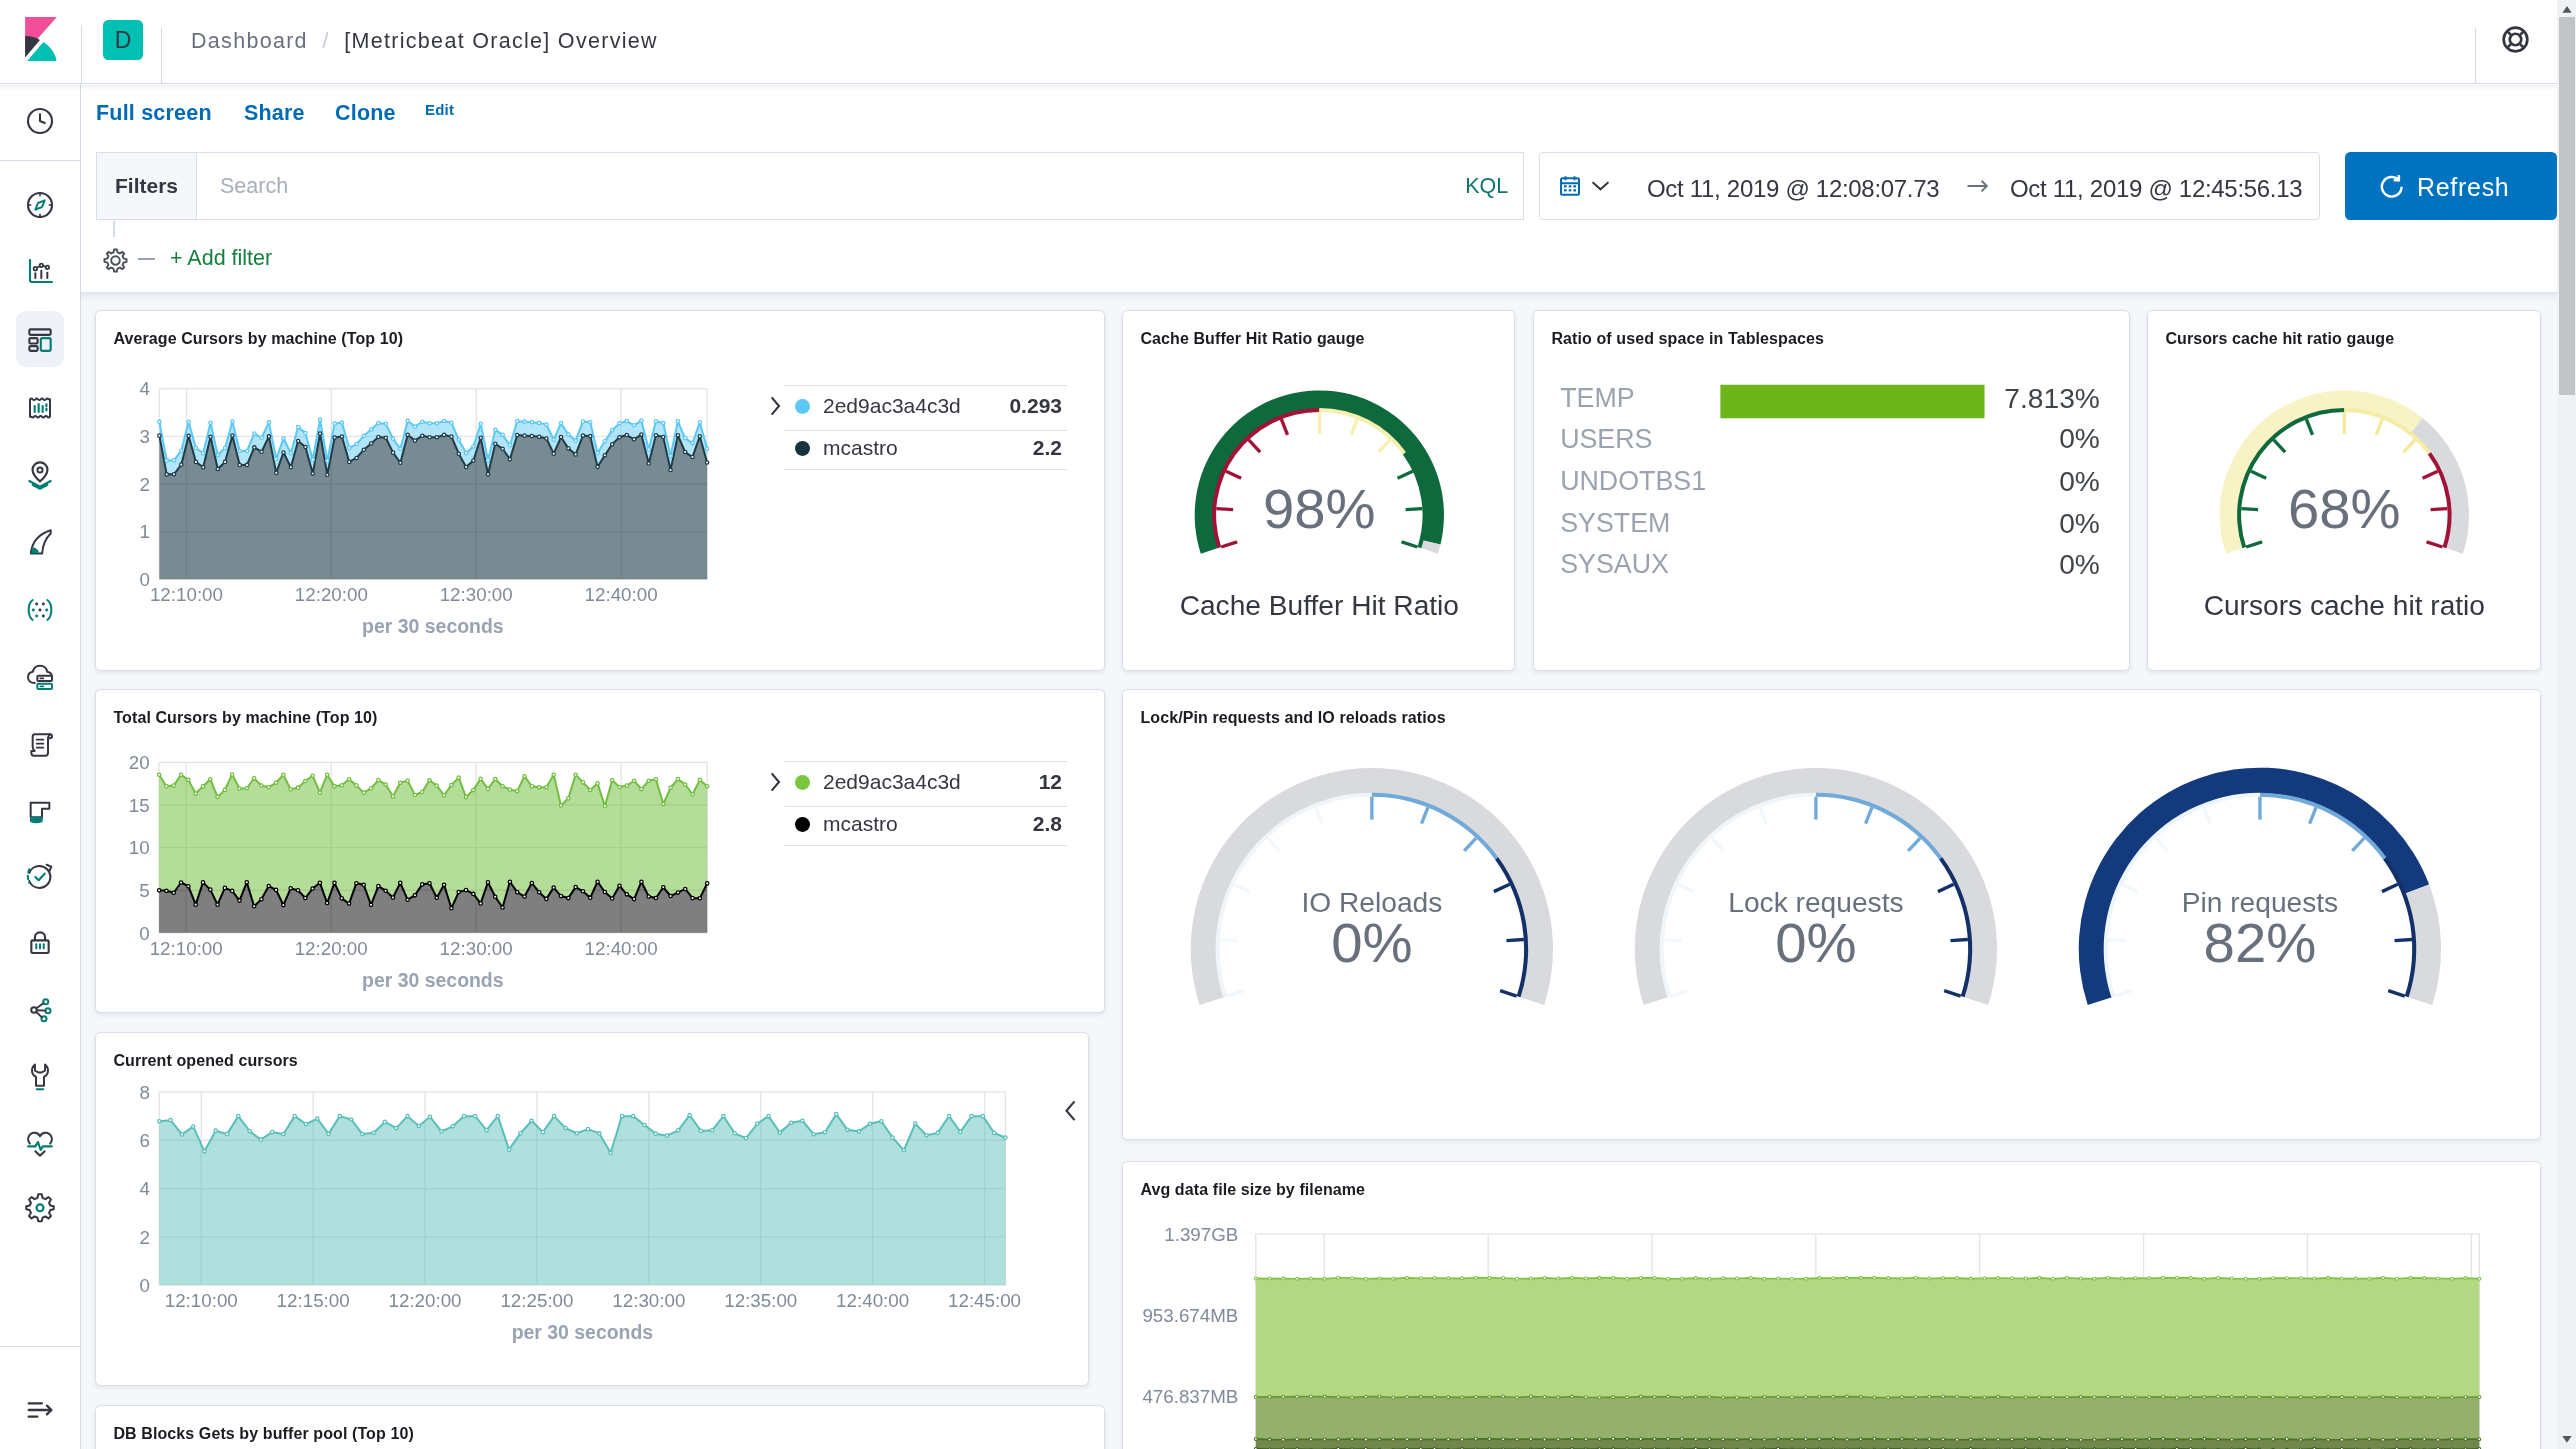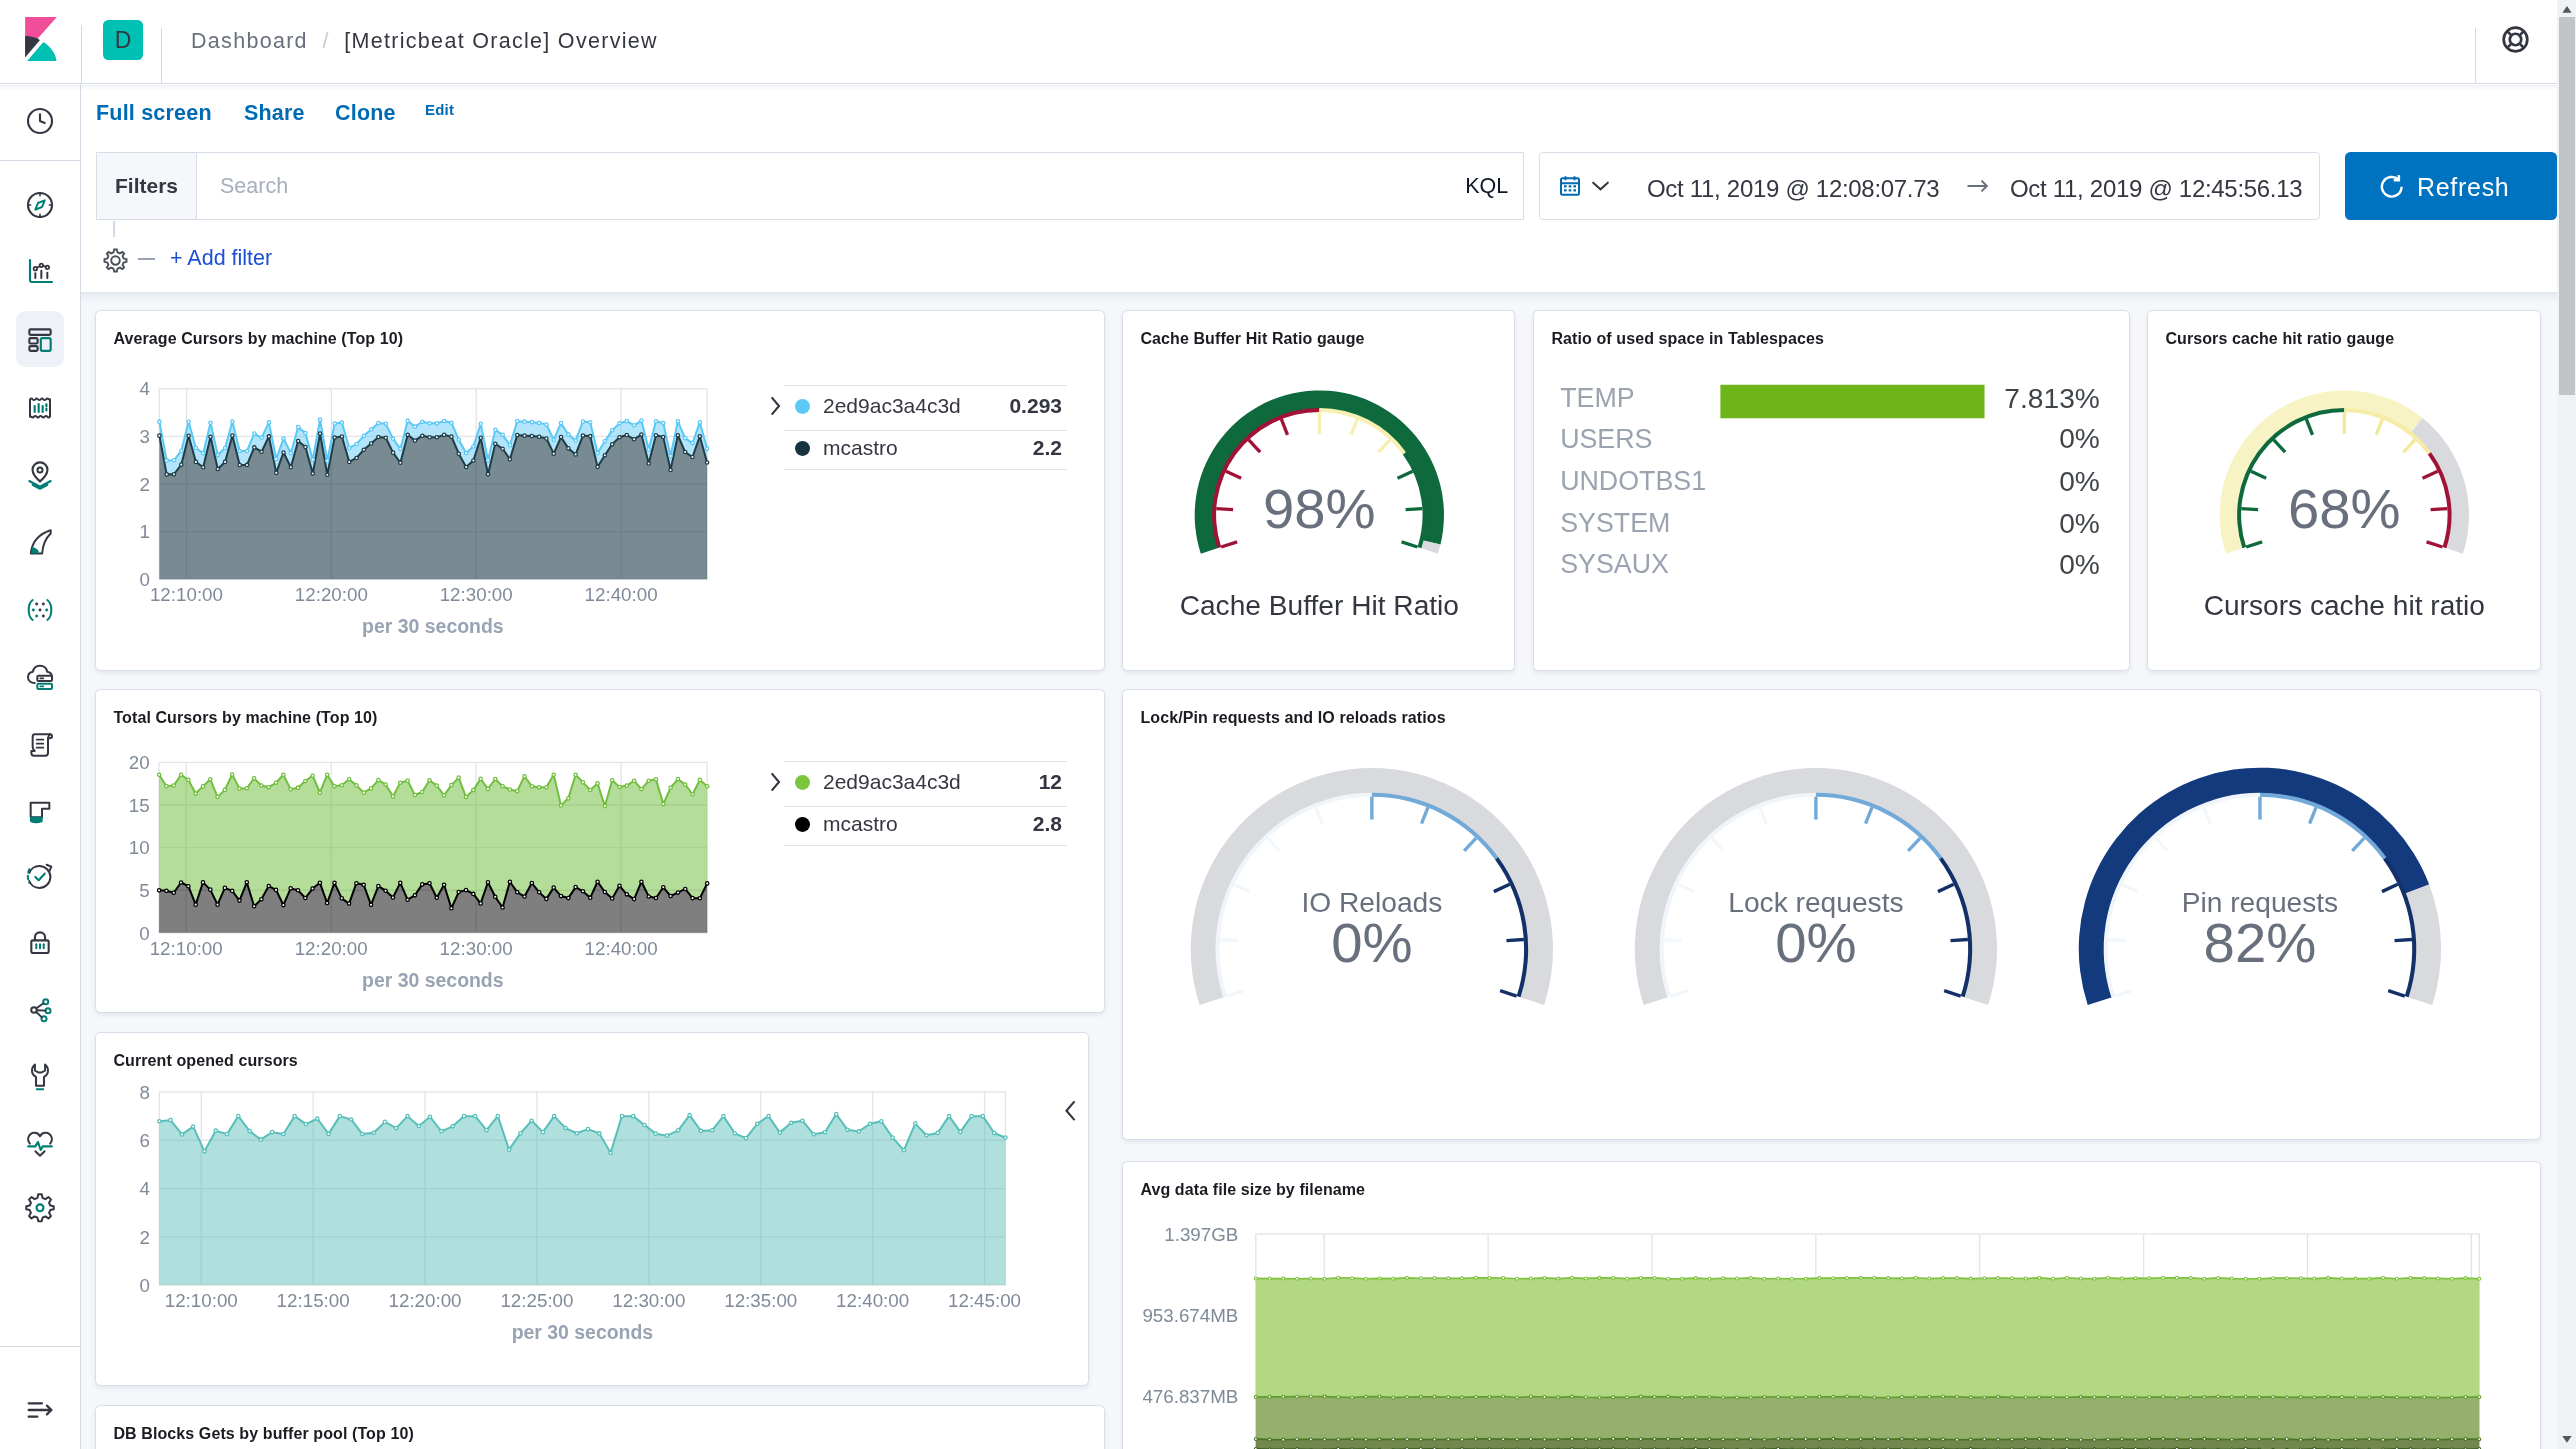--- a/index.html
+++ b/index.html
@@ -38,21 +38,21 @@
 </div>
 <div class="abs" style="left:0;top:85px;width:2576px;height:5.4px;background:linear-gradient(rgba(105,115,135,0.10),rgba(255,255,255,0));z-index:45;"></div>
 <div class="abs" style="left:81px;top:84px;width:2476px;height:209px;background:#fff;border-bottom:1.3px solid #E0E4EC;z-index:10;"></div>
 <div class="abs" style="left:96px;top:101px;font-size:21.5px;font-weight:bold;letter-spacing:0.2px;color:#006BB4;z-index:11;">Full screen</div>
 <div class="abs" style="left:244px;top:101px;font-size:21.5px;font-weight:bold;letter-spacing:0.2px;color:#006BB4;z-index:11;">Share</div>
 <div class="abs" style="left:335px;top:101px;font-size:21.5px;font-weight:bold;letter-spacing:0.2px;color:#006BB4;z-index:11;">Clone</div>
 <div class="abs" style="left:425px;top:101px;font-size:15px;font-weight:bold;letter-spacing:0.2px;color:#006BB4;z-index:11;">Edit</div>
 <div class="abs" style="left:96px;top:152px;width:1428px;height:68px;background:#fff;border:1.3px solid #D8DEE9;border-radius:0;z-index:11;">
     <div class="abs" style="left:0;top:0;width:100px;height:66px;background:#F5F7FA;border-right:1.3px solid #D8DEE9;border-radius:2.7px 0 0 2.7px;font-size:21px;font-weight:bold;color:#343741;text-align:center;line-height:66px;">Filters</div>
     <div class="abs" style="left:123px;top:21px;font-size:21.5px;color:#A6AEBC;">Search</div>
-    <div class="abs" style="right:14.8px;top:21px;font-size:21.5px;color:#0f172a;">KQL</div>
+    <div class="abs" style="right:14.8px;top:21px;font-size:21.5px;color:#0f766e;">KQL</div>
   </div>
 <div class="abs" style="left:113px;top:221px;width:2px;height:16px;background:#D3DAE6;z-index:11;"></div>
 <div class="abs" style="left:1539px;top:152px;width:781px;height:68px;background:#fff;border:1.3px solid #D8DEE9;border-radius:4px;z-index:11;"></div>
 <svg class="abs" style="left:1558px;top:173px;z-index:12;" width="24" height="25.5" viewBox="0 0 24 24">
 <rect x="3" y="4.5" width="18" height="16.5" rx="1.5" fill="none" stroke="#006BB4" stroke-width="2"></rect>
 <line x1="3" y1="9.5" x2="21" y2="9.5" stroke="#006BB4" stroke-width="2"></line>
 <line x1="7.5" y1="2.5" x2="7.5" y2="6.5" stroke="#006BB4" stroke-width="2"></line>
 <line x1="16.5" y1="2.5" x2="16.5" y2="6.5" stroke="#006BB4" stroke-width="2"></line>
 <g fill="#006BB4">
       <rect x="6" y="11.5" width="2.6" height="2.2"></rect>
@@ -76,21 +76,21 @@
 <svg class="abs" style="left:32px;top:19.5px;" width="29.5" height="29.5" viewBox="0 0 24 24">
 <path d="M20 12 A8 8 0 1 1 17.6 6.3" fill="none" stroke="#fff" stroke-width="2"></path>
 <path d="M17.8 2.5 L17.8 6.7 L13.6 6.7" fill="none" stroke="#fff" stroke-width="2"></path>
 </svg>
 <div class="abs" style="left:72px;top:21px;font-size:25px;letter-spacing:0.7px;color:#fff;">Refresh</div>
   </div>
 <svg class="abs" style="left:102px;top:247px;z-index:11;" width="27" height="27" viewBox="0 0 24 24">
 <path d="M12 8.2 A3.8 3.8 0 1 0 12 15.8 A3.8 3.8 0 1 0 12 8.2 M12 2.2 L13.2 2.2 L13.8 4.8 L15.9 5.7 L18.2 4.3 L19.7 5.8 L18.3 8.1 L19.2 10.2 L21.8 10.8 L21.8 13.2 L19.2 13.8 L18.3 15.9 L19.7 18.2 L18.2 19.7 L15.9 18.3 L13.8 19.2 L13.2 21.8 L10.8 21.8 L10.2 19.2 L8.1 18.3 L5.8 19.7 L4.3 18.2 L5.7 15.9 L4.8 13.8 L2.2 13.2 L2.2 10.8 L4.8 10.2 L5.7 8.1 L4.3 5.8 L5.8 4.3 L8.1 5.7 L10.2 4.8 L10.8 2.2 Z" fill="none" stroke="#4A4F59" stroke-width="1.7"></path>
   </svg>
 <div class="abs" style="left:138px;top:258px;width:17.4px;height:2px;background:#98A2B3;z-index:11;"></div>
-<div class="abs" style="left:170px;top:246px;font-size:21.5px;color:#1d4ed8;z-index:11;">+ Add filter</div>
+<div class="abs" style="left:170px;top:246px;font-size:21.5px;color:#15803d;z-index:11;">+ Add filter</div>
 <div class="abs" style="left:0;top:84px;width:81px;height:1365px;background:#fff;border-right:1.3px solid #D3DAE6;z-index:40;"></div>
 <div class="abs" style="left:0;top:160px;width:81px;height:1.3px;background:#D3DAE6;z-index:41;"></div>
 <div class="abs" style="left:0;top:1346px;width:81px;height:1.3px;background:#D3DAE6;z-index:41;"></div>
 <div class="abs" style="left:16px;top:311px;width:48px;height:56px;background:#EEF2F8;border-radius:9.4px;z-index:41;"></div>
 <svg class="abs" style="left:24px;top:105px;z-index:42;" width="32" height="32" viewBox="0 0 24 24" fill="none" stroke-linecap="round" stroke-linejoin="round">
     <circle cx="12" cy="12" r="9" stroke="#343741" stroke-width="1.6"></circle>
     <path d="M12 7 L12 12 L15.5 13.5" stroke="#343741" stroke-width="1.6"></path>
   </svg>
 <svg class="abs" style="left:24px;top:189px;z-index:42;" width="32" height="32" viewBox="0 0 24 24" fill="none" stroke-linecap="round" stroke-linejoin="round">
     <circle cx="12" cy="12" r="9" stroke="#343741" stroke-width="1.6"></circle>

